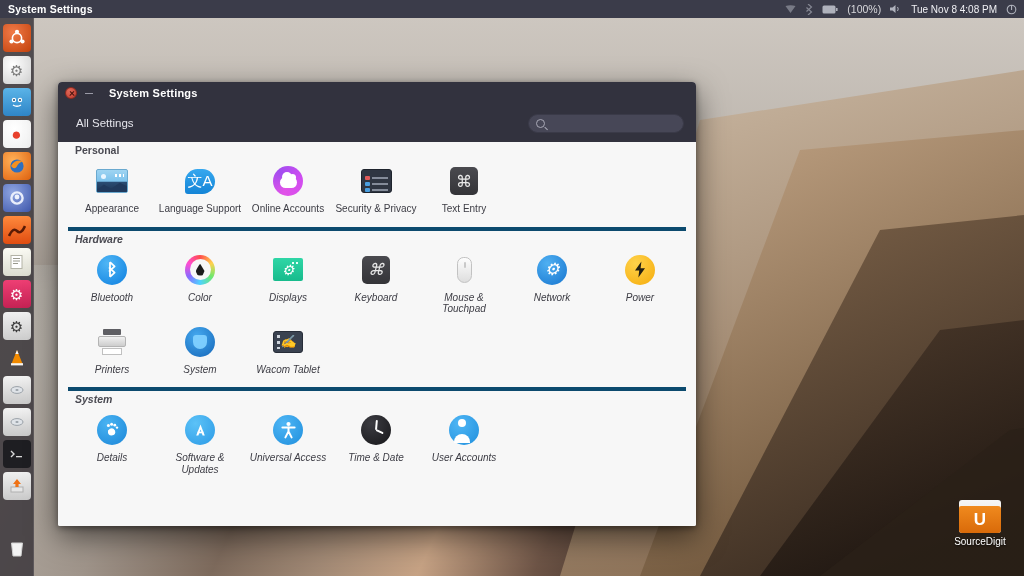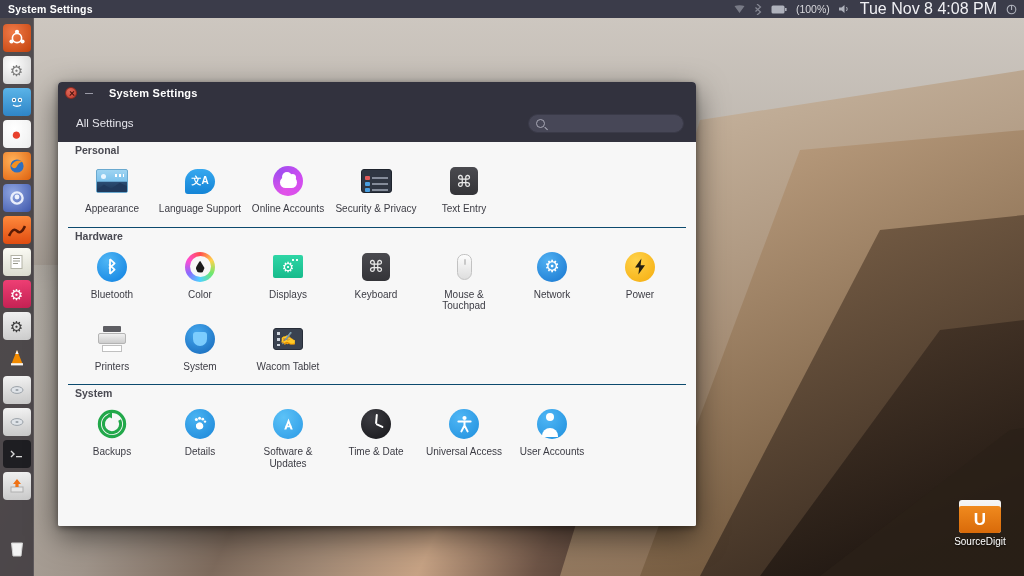--- a/index.html
+++ b/index.html
@@ -39,21 +39,21 @@
   }
   #panel-title {
     font-weight: bold; font-size: 10.5px; margin-left: 8px;
     letter-spacing: .2px; color: #ffffff;
   }
   #panel-indicators {
     margin-left: auto; display: flex; align-items: center;
     gap: 9px; padding-right: 7px; color: #d8d8dc; font-size: 10px;
   }
   #panel-indicators .ind { display: flex; align-items: center; opacity: .92; }
-  #panel-clock { font-size: 16px; color: #f0f0f4; white-space: nowrap; }
+  #panel-clock { font-size: 10px; color: #f0f0f4; white-space: nowrap; }
   .bat-pct { font-size: 10.5px; }
 
   
   #launcher {
     position: absolute; left: 0; top: 18px; width: 34px; bottom: 0;
     background: rgba(60,56,60,0.86);
     border-right: 1px solid rgba(255,255,255,0.10);
     z-index: 30; padding-top: 3px;
   }
   .launcher-item {
@@ -131,21 +131,21 @@
     color: #dcdce4; font-size: 10.5px; margin-left: 5px;
     font-family: "Liberation Sans", sans-serif;
   }
   #search-input::placeholder { color: #8a8a99; }
 
   #window-content {
     flex: 1; background: #f7f7f7; overflow: hidden;
     padding: 0 10px;
   }
   .section { }
-  .section + .section { border-top: 1px solid #0c4a6e; margin-top: 6px; }
+  .section + .section { border-top: 4px solid #0c4a6e; margin-top: 6px; font-style: italic; }
   .section-title {
     font-size: 10.5px; font-weight: bold; color: #4a4a52;
     margin: 2px 0 4px 7px;
   }
   .tile-grid { display: flex; flex-wrap: wrap; }
   .tile {
     width: 88px; padding: 4px 2px 6px 2px;
     display: flex; flex-direction: column; align-items: center;
     border-radius: 3px;
   }
@@ -187,21 +187,21 @@
     width: 28px; height: 28px; border-radius: 5px;
     display: flex; align-items: center; justify-content: center;
     color: #e8e8e8; font-size: 16px;
   }
   .ic-brightness { background: radial-gradient(circle at 36% 30%, #6f6f74, #47474c); }
   .ic-language   { position: relative; }
   .ic-language .bubble {
     width: 30px; height: 25px; border-radius: 13px 13px 13px 3px;
     background: linear-gradient(180deg,#36a8ef,#1484d6);
     display: flex; align-items: center; justify-content: center;
-    color: #fff; font-size: 10px; font-weight: bold;
+    color: #fff; font-size: 15px; font-weight: normal;
   }
   .ic-online {
     width: 30px; height: 30px; border-radius: 50%;
     background: conic-gradient(from 200deg, #e152e8, #a34df0, #d04cf0, #e152e8);
     display: flex; align-items: center; justify-content: center;
   }
   .ic-online .cloud {
     width: 17px; height: 11px; background: #fff; border-radius: 6px;
     position: relative; margin-top: 2px;
   }
@@ -686,30 +686,20 @@
           </div>
           <div class="tile-label">Wacom Tablet</div>
         </div>
       </div>
     </div>
 
     <div class="section">
       <div class="section-title">System</div>
       <div class="tile-grid">
 
-        <div class="tile">
-          <div class="tile-icon">
-            <svg width="30" height="30" viewBox="0 0 30 30">
-              <circle cx="15" cy="15" r="12.6" fill="none" stroke="#22a84a" stroke-width="3.2"></circle>
-              <path d="M15 6.4 A8.6 8.6 0 1 0 22.6 11" fill="none" stroke="#22a84a" stroke-width="3"></path>
-              <path d="M15 2.8 L15 9.6 L10 6.2 Z" fill="#22a84a"></path>
-            </svg>
-          </div>
-          <div class="tile-label">Backups</div>
-        </div>
 
         <div class="tile">
           <div class="tile-icon">
             <div class="circle-icon ic-details">
               <svg width="16" height="17" viewBox="0 0 16 17">
                 <path d="M4 8.5 Q8 4 11 8.5 Q12.4 12.8 7.6 13.6 Q3.4 13.4 4 8.5 Z" fill="#fff"></path>
                 <circle cx="4.4" cy="3.4" r="1.5" fill="#fff"></circle>
                   <circle cx="7.6" cy="2.3" r="1.5" fill="#fff"></circle>
                 <circle cx="10.8" cy="3.2" r="1.4" fill="#fff"></circle>
                   <circle cx="13" cy="5.6" r="1.2" fill="#fff"></circle>
@@ -726,43 +716,43 @@
                 <path d="M8.5 2.4 L12.8 13.6 H10.6 L8.5 7.6 L6.4 13.6 H4.2 Z" fill="#fff"></path>
                 <rect x="5.6" y="9.6" width="5.8" height="1.7" fill="#fff"></rect>
               </svg>
             </div>
           </div>
           <div class="tile-label">Software &amp; Updates</div>
         </div>
 
         <div class="tile">
           <div class="tile-icon">
-            <div class="circle-icon ic-clock">
-              <span class="hand-h"></span>
-                <span class="hand-m"></span>
-            </div>
-          </div>
-          <div class="tile-label">Time &amp; Date</div>
-        </div>
-
-        <div class="tile">
-          <div class="tile-icon">
             <div class="circle-icon ic-universal">
               <svg width="17" height="18" viewBox="0 0 17 18">
                 <circle cx="8.5" cy="3" r="2.1" fill="#fff"></circle>
                 <path d="M2.4 6.6 H14.6" stroke="#fff" stroke-width="2" stroke-linecap="round"></path>
                 <path d="M8.5 6.6 V10.4 M8.5 10.4 L5.4 16.4 M8.5 10.4 L11.6 16.4" stroke="#fff" stroke-width="2" fill="none" stroke-linecap="round"></path>
               </svg>
             </div>
           </div>
           <div class="tile-label">Universal Access</div>
         </div>
 
         <div class="tile">
           <div class="tile-icon">
+            <div class="circle-icon ic-clock">
+              <span class="hand-h"></span>
+                <span class="hand-m"></span>
+            </div>
+          </div>
+          <div class="tile-label">Time &amp; Date</div>
+        </div>
+
+        <div class="tile">
+          <div class="tile-icon">
             <div class="circle-icon ic-user">
                 <span class="head"></span>
                 <span class="body2"></span>
               </div>
           </div>
           <div class="tile-label">User Accounts</div>
         </div>
       </div>
     </div>
 

